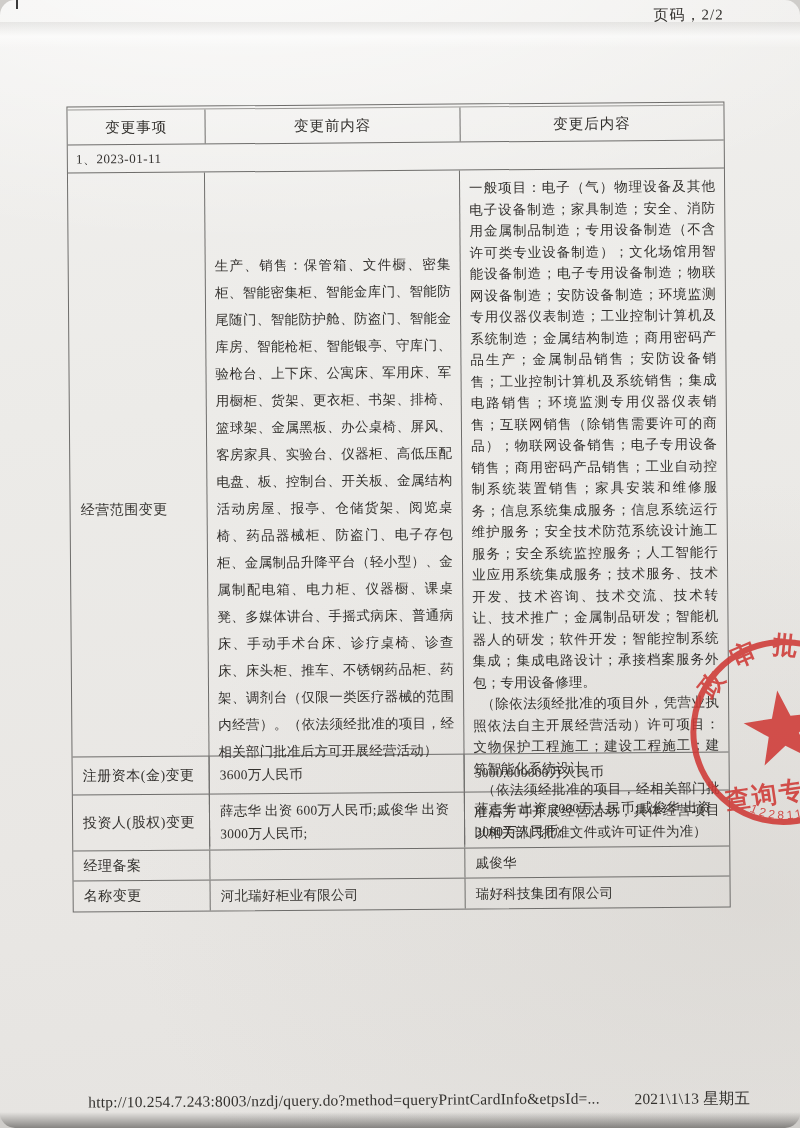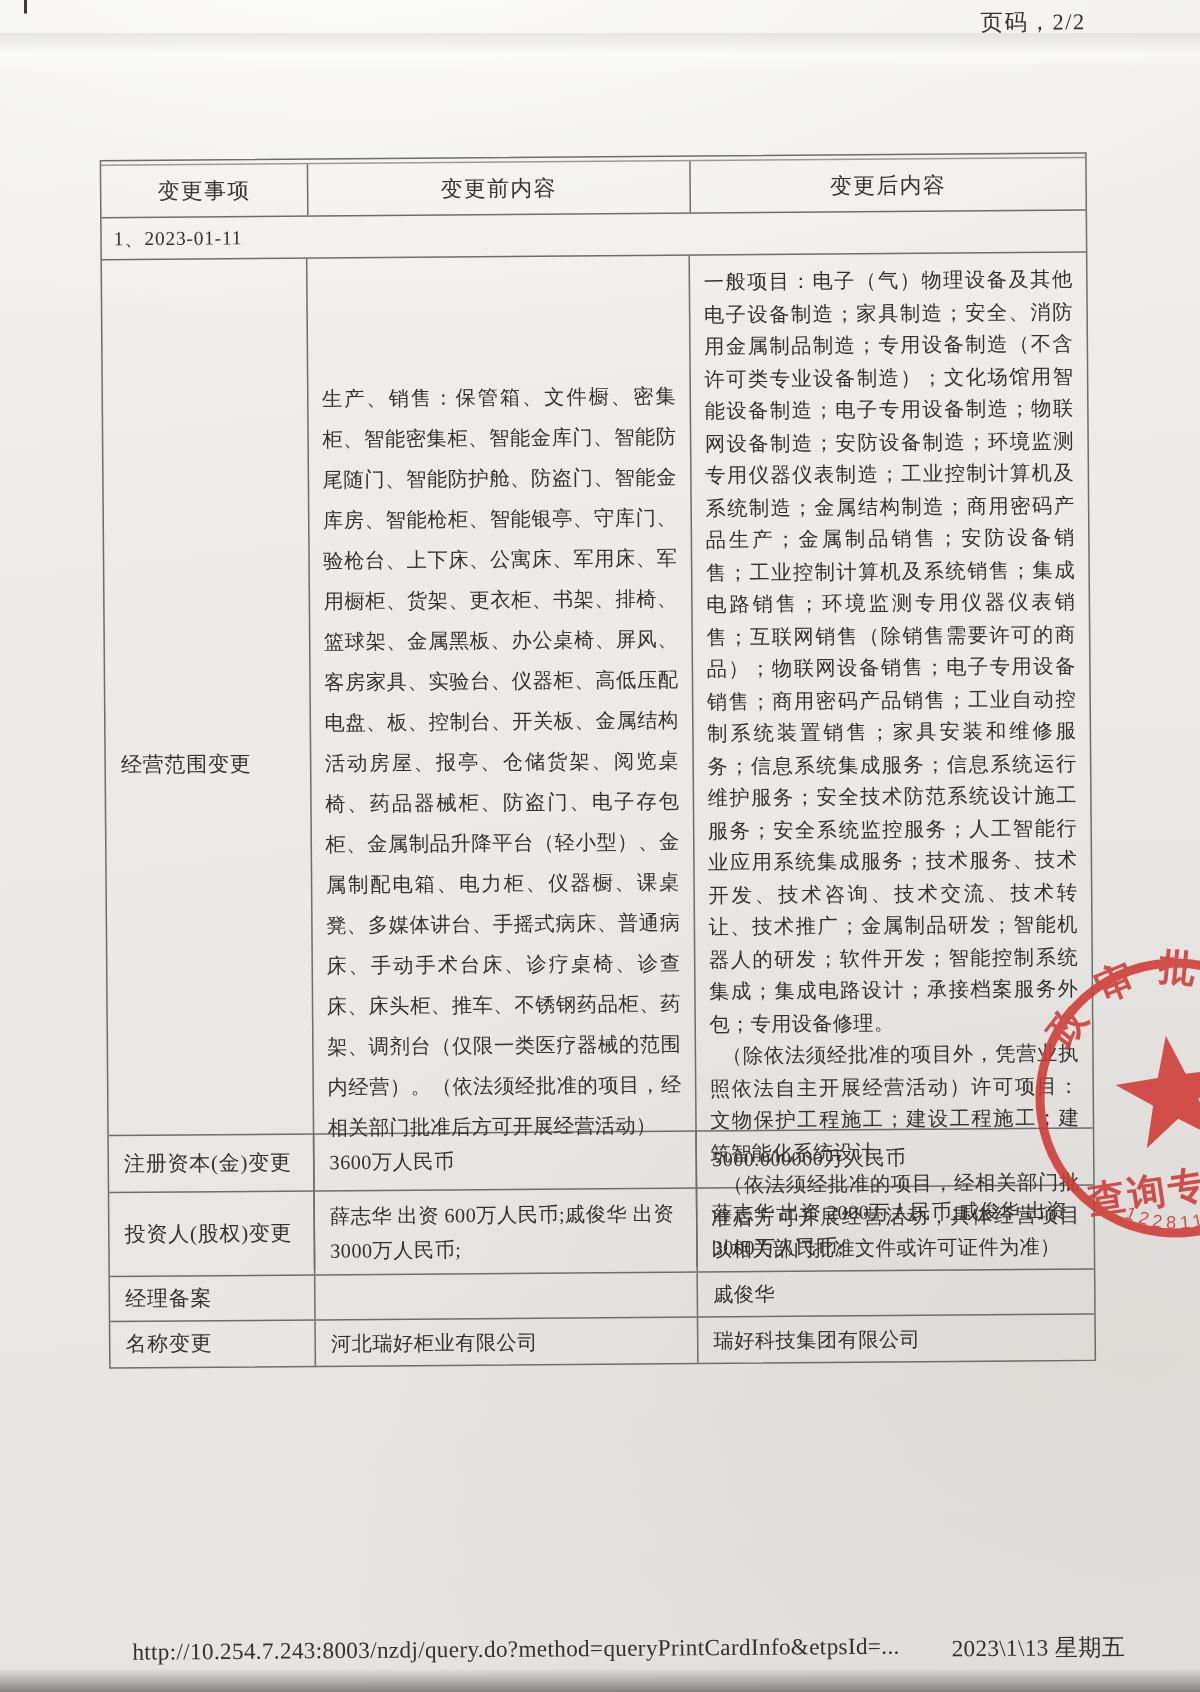--- a/index.html
+++ b/index.html
@@ -4,20 +4,21 @@
 <style>
   html,body { margin:0; padding:0; background:#cfcdca; }
   .page {
     position:relative; width:800px; height:1128px; overflow:hidden;
     background:
       radial-gradient(1200px 500px at 30% -5%, rgba(255,255,255,.75), rgba(255,255,255,0) 60%),
       radial-gradient(900px 600px at 95% 80%, rgba(210,207,202,.5), rgba(210,207,202,0) 70%),
       linear-gradient(173deg, #f1f0ee 0%, #ecebe8 35%, #e9e7e4 70%, #e5e3e0 100%);
     font-family:"Liberation Serif","DejaVu Serif",serif;
     color:#33312e;
+    border-radius:15px;
   }
   .crease { position:absolute; left:0; top:22px; width:100%; height:26px;
     background:linear-gradient(to bottom, rgba(160,158,154,.18), rgba(255,255,255,.5) 55%, rgba(255,255,255,0)); }
   .corner-tick { position:absolute; left:16px; top:0; width:2px; height:9px; background:#3a3a3a; }
   .rot { position:absolute; inset:0; transform:rotate(-0.45deg); transform-origin:400px 560px; }
 
   .page-num { position:absolute; top:8px; right:72px; font-size:15px; letter-spacing:1px; }
 
   .doc-table { position:absolute; left:70px; top:104px; width:658px; border:1px solid #6e6d6b; box-sizing:border-box; }
   .thead { display:grid; grid-template-columns:137px 255px 1fr; margin-top:2px;
@@ -120,18 +121,18 @@
         </text>
         <text x="120" y="188" text-anchor="middle" font-size="25" font-weight="bold" fill="#cf3a36" letter-spacing="2">查询专用章</text>
         <text font-size="12" fill="#cf3a36" letter-spacing="3">
           <textPath href="#arcBottom" startOffset="50%" text-anchor="middle">1228115234</textPath>
         </text>
       </g>
     </svg>
 
     <div class="footer">
       <span>http://10.254.7.243:8003/nzdj/query.do?method=queryPrintCardInfo&amp;etpsId=...</span>
-      <span>2023\1\13 星期五</span>
+      <span>2021\1\13 星期五</span>
     </div>
   </div>
 
   <div class="bottom-shadow"></div>
 </div>
 
 </body></html>

